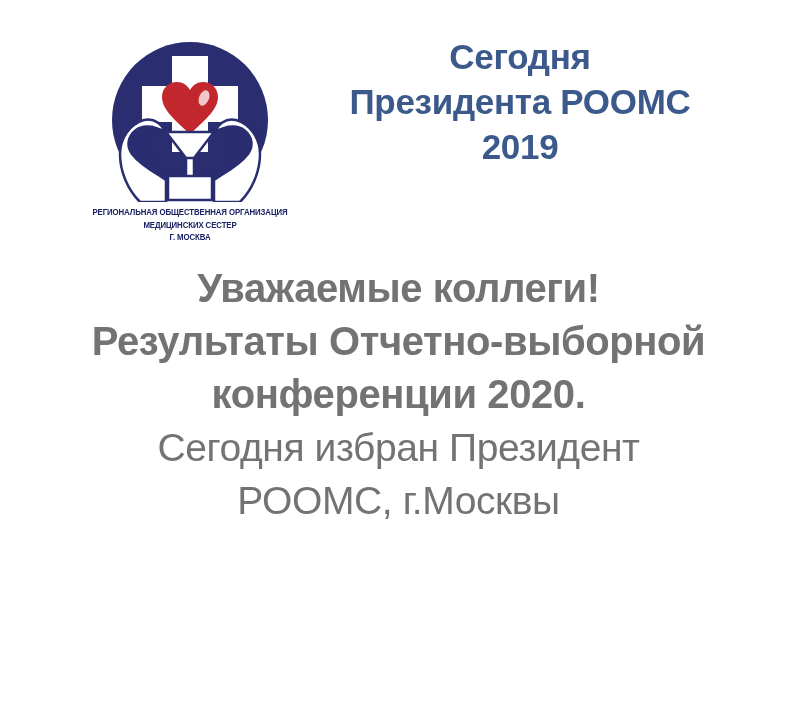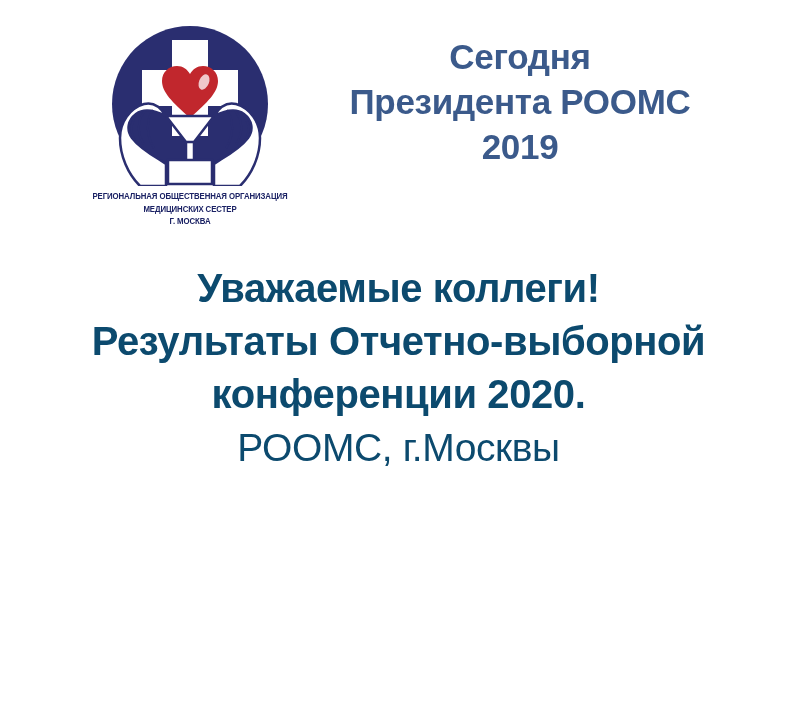--- a/index.html
+++ b/index.html
@@ -25,21 +25,21 @@
     position: absolute;
     left: 0;
     top: 0;
     width: 797px;
     height: 248px;
   }
 
   .logo-block {
     position: absolute;
     left: 60px;
-    top: 24px;
+    top: 40px;
     width: 260px;
     text-align: center;
   }
   .logo-mark {
     width: 160px;
     height: 162px;
     display: block;
     margin: 0 auto;
   }
   .logo-caption {
@@ -69,21 +69,21 @@
   }
   .title-block .tline { white-space: nowrap; }
 
   
   .message {
     position: absolute;
     left: 0;
     top: 262px;
     width: 797px;
     text-align: center;
-    color: #0c4a6e;
+    color: #737373;
   }
   .msg-line {
     white-space: nowrap;
     line-height: 53px;
     font-size: 40px;
     letter-spacing: -0.4px;
   }
   .msg-line.bold   { font-weight: bold; }
   .msg-line.normal { font-weight: normal; font-size: 39px; }
 </style>
@@ -159,16 +159,17 @@
       <div class="tline">Президента РООМС</div>
       <div class="tline">2019</div>
     </div>
 
   </div>
 
   <div class="message">
     <div class="msg-line bold">Уважаемые коллеги!</div>
     <div class="msg-line bold">Результаты Отчетно-выборной</div>
     <div class="msg-line bold">конференции 2020.</div>
+    <div class="msg-line normal">Сегодня избран Президент</div>
     <div class="msg-line normal">РООМС, г.Москвы</div>
   </div>
 
 </div>
 
 </body></html>

